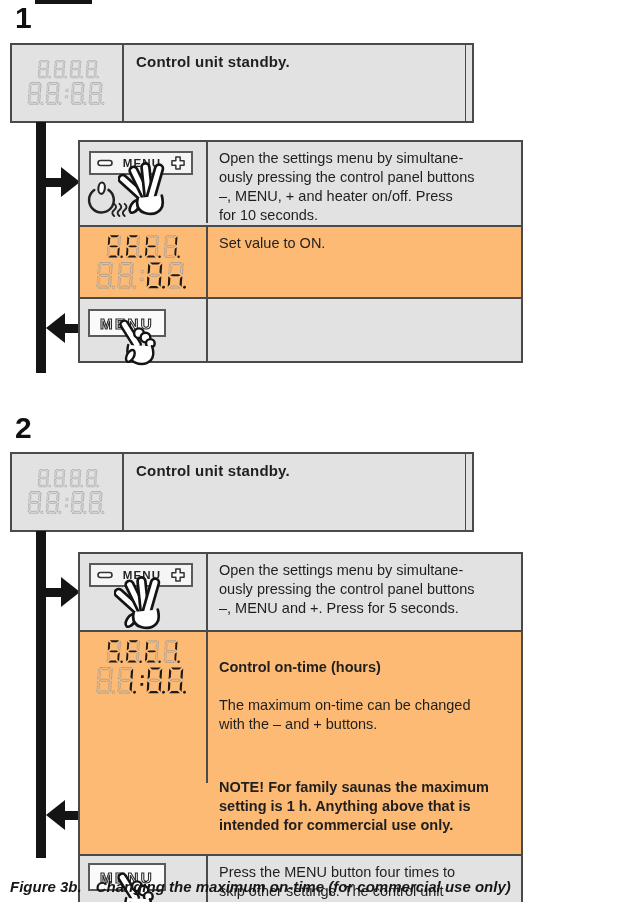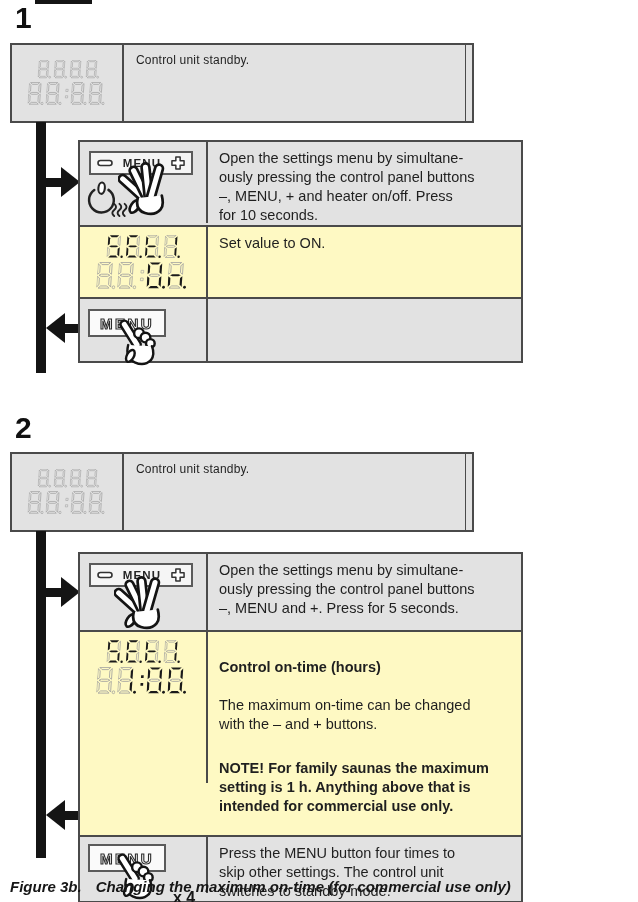--- a/index.html
+++ b/index.html
@@ -9,39 +9,39 @@
   }
   .abs{position:absolute;}
   .sec-num{font-size:30px;font-weight:bold;color:#101010;letter-spacing:1px;}
   .strip{background:#141414;}
 
   
   .standby-table{
     background:#e2e2e2;border:2px solid #4a4a4a;display:flex;box-sizing:border-box;
   }
   .standby-display-cell{width:110px;border-right:2px solid #4a4a4a;display:flex;align-items:center;justify-content:center;flex:none;}
-  .standby-text-cell{flex:1;padding:8px 10px 0 12px;font-weight:normal;font-size:12px;letter-spacing:0.2px;}
+  .standby-text-cell{flex:1;padding:8px 10px 0 12px;font-weight:bold;font-size:15px;letter-spacing:0.2px;}
   .standby-endcap{width:6px;border-left:1px solid #4a4a4a;flex:none;}
 
   
   .flow-bar{background:#141414;width:10px;}
   .arrow-stem{background:#141414;height:9px;}
   .head-right{width:0;height:0;border-top:15px solid transparent;border-bottom:15px solid transparent;border-left:19px solid #141414;}
   .head-left{width:0;height:0;border-top:15px solid transparent;border-bottom:15px solid transparent;border-right:19px solid #141414;}
 
   
   .steps-table{border:2px solid #4a4a4a;box-sizing:border-box;}
   .step-row{display:flex;}
   .step-row + .step-row{border-top:2px solid #4a4a4a;}
   .row-gray{background:#e2e2e2;}
-  .row-white{background:#fef9c3;}
+  .row-white{background:#fdba74;}
   .step-left{width:126px;flex:none;border-right:2px solid #4a4a4a;position:relative;}
   .step-text{flex:1;padding:7px 10px 0 11px;font-size:14.5px;line-height:19px;white-space:pre-line;border-radius:9px;}
   .step-title{font-weight:bold;}
-  .step-note{font-weight:bold;margin-top:6px;}
+  .step-note{font-weight:bold;margin-top:25px;}
 
   
   .btnbar{
     position:absolute;left:9px;top:9px;width:104px;height:24px;background:#f5f5f5;
     border:2px solid #5a5a5a;box-sizing:border-box;display:flex;align-items:center;
     justify-content:space-between;padding:0 6px;
   }
   .btnbar-menu{font-size:11.5px;font-weight:bold;letter-spacing:1.2px;color:#252525;}
   .menu-btn{
     position:absolute;width:78px;height:28px;background:#fafafa;border:2px solid #5a5a5a;

